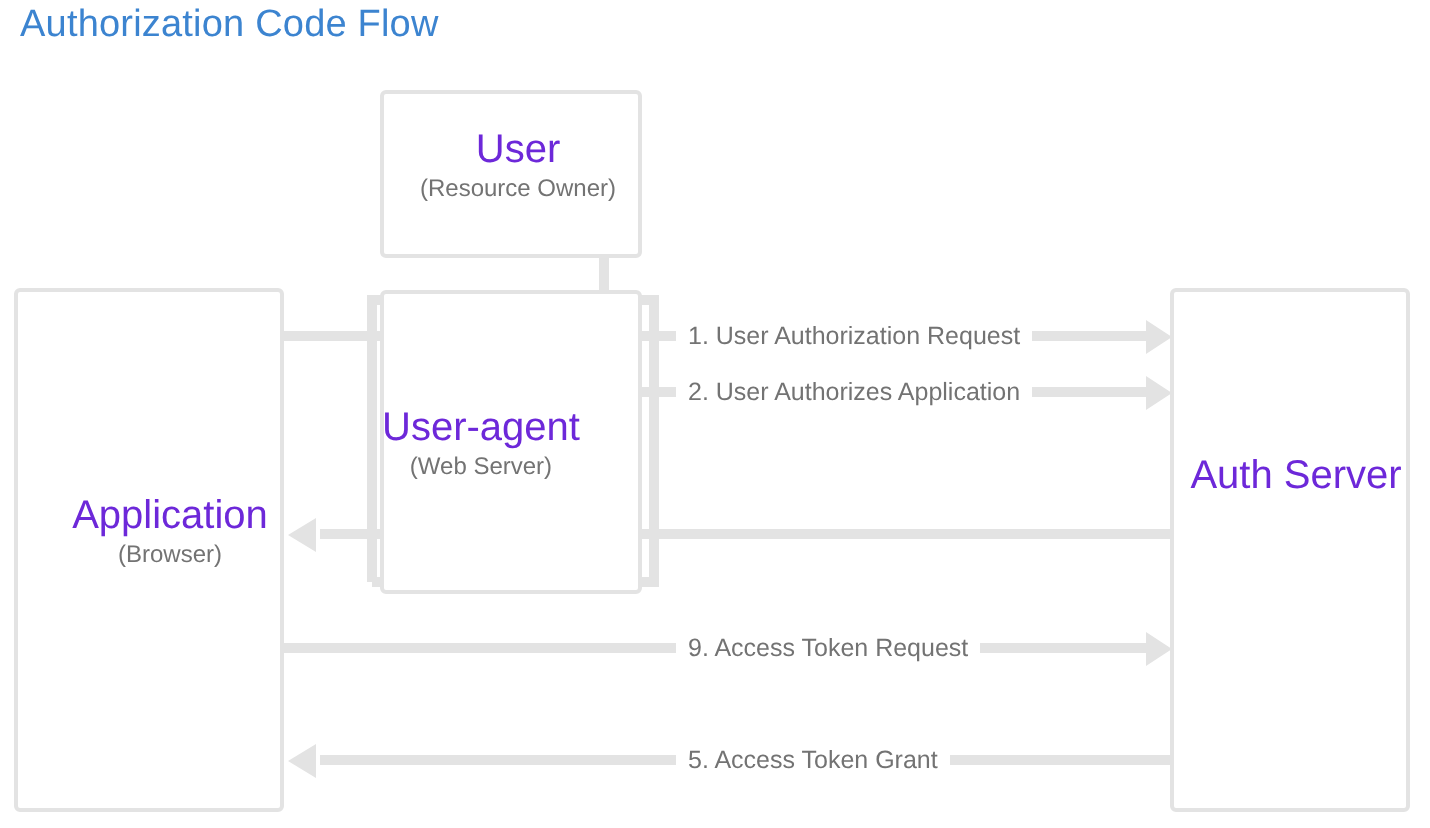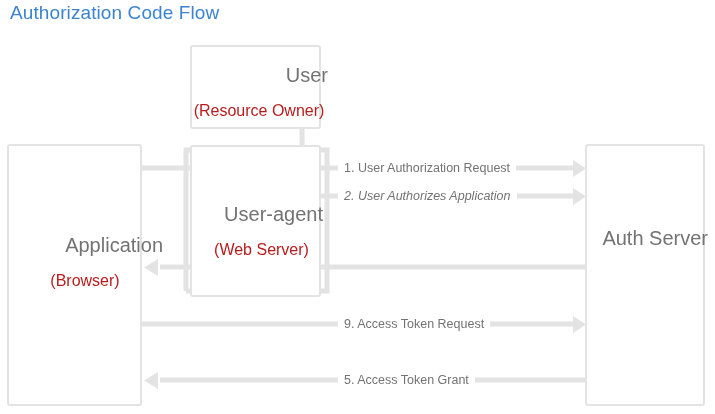--- a/index.html
+++ b/index.html
@@ -46,51 +46,50 @@
   .node-label {
     position: absolute;
     text-align: center;
     color: #3c84d0;
     white-space: nowrap;
     line-height: 1.15;
   }
   .node-label .title {
     display: block;
     font-size: 20px;
-    color: #737373;
-    text-align: right;
+    color: #6d28d9;
   }
   .node-label .subtitle {
     display: block;
-    font-size: 16px;
-    color: #b91c1c;
-    margin-top: 15px;
+    font-size: 12px;
+    color: #737373;
+    margin-top: 1px;
   }
   
   #box-user        { left: 190px; top: 45px;  width: 131px; height: 84px; }
   #label-user      { left: 190px; top: 64px;  width: 138px; }
   #box-application { left: 7px;   top: 144px; width: 135px; height: 262px; }
-  #label-application { left: 7px; top: 234px; width: 156px; }
+  #label-application { left: 7px; top: 247px; width: 156px; }
   #box-useragent   { left: 190px; top: 145px; width: 131px; height: 152px; }
-  #label-useragent { left: 200px; top: 203px; width: 123px; }
+  #label-useragent { left: 179px; top: 203px; width: 123px; }
   #box-authserver  { left: 585px; top: 144px; width: 120px; height: 262px; }
   #label-authserver{ left: 588px; top: 228px; width: 120px; }
   #label-authserver .title { line-height: 1.08; }
 
   .flow-label {
     position: absolute;
     font-size: 12.5px;
     color: #737373;
     white-space: nowrap;
     background: #ffffff;
     padding: 0 6px;
     transform: translateY(-50%);
   }
   #flow-label-1 { left: 338px; top: 168px; }
-  #flow-label-2 { left: 338px; top: 196px; font-style: italic; }
+  #flow-label-2 { left: 338px; top: 196px; }
   #flow-label-3 { left: 338px; top: 267px; }
   #flow-label-4 { left: 338px; top: 324px; }
   #flow-label-5 { left: 338px; top: 380px; }
 </style>
 </head>
 <body>
 
 <div id="canvas">
 
   <div class="page-title">Authorization Code Flow</div>

